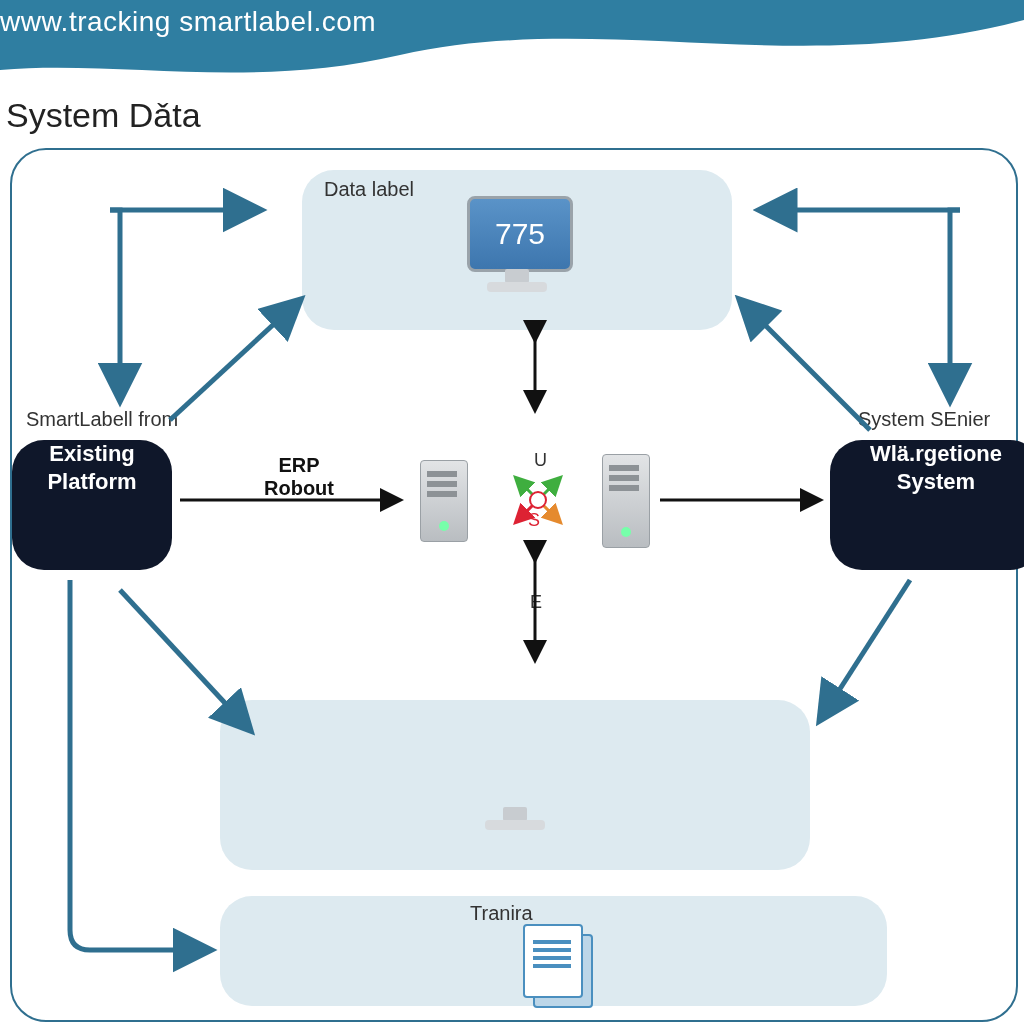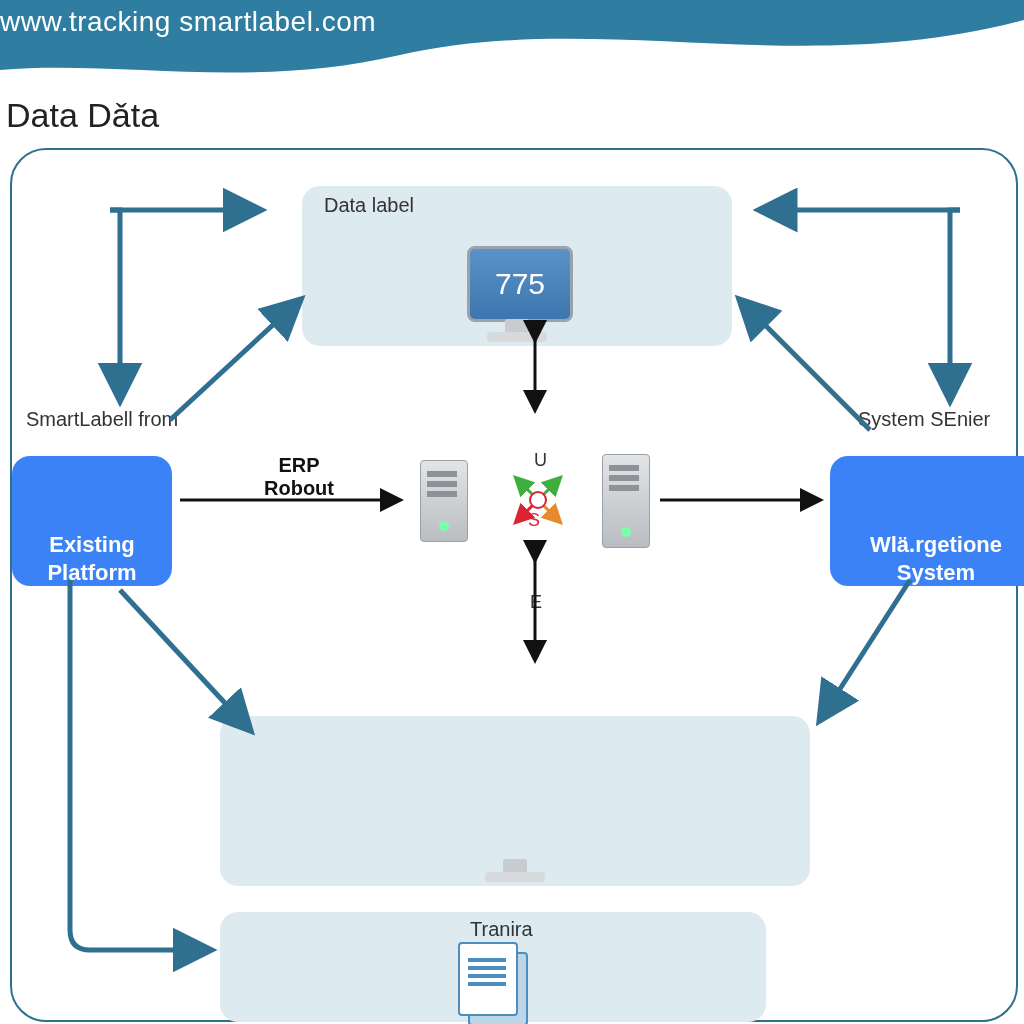--- a/index.html
+++ b/index.html
@@ -1,36 +1,36 @@
 <!DOCTYPE html>
 <html><head>
 <meta charset="utf-8">
 <style>
   html,body{margin:0;padding:0;width:1024px;height:1024px;font-family:Arial,Helvetica,sans-serif;background:#fff;overflow:hidden}
   .header-wave{position:absolute;top:0;left:0;width:1024px;height:90px;}
   .url{position:absolute;top:6px;left:0;font-size:28px;font-weight:normal;color:#fff;letter-spacing:.5px}
   .title{position:absolute;top:96px;left:6px;font-size:34px;color:#222}
   .outer{position:absolute;top:148px;left:10px;width:1004px;height:870px;border:2px solid #2f6f8f;border-radius:36px;}
-  .node{position:absolute;border-radius:18px;display:flex;align-items:center;justify-content:flex-end;flex-direction:column;margin-top:16px;}
+  .node{position:absolute;border-radius:32px;display:flex;align-items:center;justify-content:flex-start;flex-direction:column;}
   .pale{background:#ddeaf0;}
-  .solid{background:#3b82f6;color:#fff;font-weight:bold;}
+  .solid{background:#0f172a;color:#fff;font-weight:bold;}
   .label{font-size:20px;color:#333}
   .sub{font-size:18px;color:#333;position:absolute}
   
   #n-top{top:170px;left:302px;width:430px;height:160px;}
   #n-top .label{position:absolute;top:8px;left:22px}
   
   #n-left{top:440px;left:12px;width:160px;height:130px;font-size:22px;text-align:center;line-height:1.25}
   
   #n-right{top:440px;left:830px;width:212px;height:130px;font-size:22px;text-align:center;line-height:1.25}
   
   #n-mid{top:700px;left:220px;width:590px;height:170px;}
   #n-mid .label{position:absolute;top:-30px;left:160px}
   
-  #n-bot{top:896px;left:220px;width:546px;height:110px;}
+  #n-bot{top:896px;left:220px;width:659px;height:110px;padding-left:8px;}
   #n-bot .label{position:absolute;top:6px;left:250px}
   
   #cap-left{top:408px;left:26px;font-size:20px;color:#333}
   #cap-right{top:408px;left:858px;font-size:20px;color:#333}
   #cap-erp{top:454px;left:264px;font-size:20px;font-weight:bold;color:#111;text-align:center;line-height:1.15}
   
   .monitor{position:relative;width:120px;height:100px;}
   .monitor .screen{position:absolute;top:0;left:10px;width:100px;height:70px;border:3px solid #9aa3aa;border-radius:8px;background:linear-gradient(#5a93c8,#3d76ae);display:flex;align-items:center;justify-content:center;color:#fff;font-size:30px;font-weight:normal}
   .monitor .stand{position:absolute;top:73px;left:48px;width:24px;height:14px;background:#c8ccd0;border-radius:2px}
   .monitor .base{position:absolute;top:86px;left:30px;width:60px;height:10px;background:#d7dadd;border-radius:4px}
@@ -52,21 +52,21 @@
   .small-letter{position:absolute;font-size:18px;color:#333;font-weight:500}
 </style>
 </head>
 <body>
 
 <svg class="header-wave" viewBox="0 0 1024 90" preserveAspectRatio="none">
   <path d="M0,0 H1024 V20 C800,80 600,10 400,55 C250,90 120,60 0,70 Z" fill="#2f7ea1"></path>
 </svg>
 <div class="url">www.tracking smartlabel.com</div>
 
-<div class="title">Data Dǎta</div>
+<div class="title">System Dǎta</div>
 
 <div class="outer"></div>
 
 <div id="cap-left" class="sub">SmartLabell from</div>
 <div id="cap-right" class="sub">System SEnier</div>
 <div id="cap-erp" class="sub">
   <span>ERP</span><br>
   <span>Robout</span>
 </div>
 

